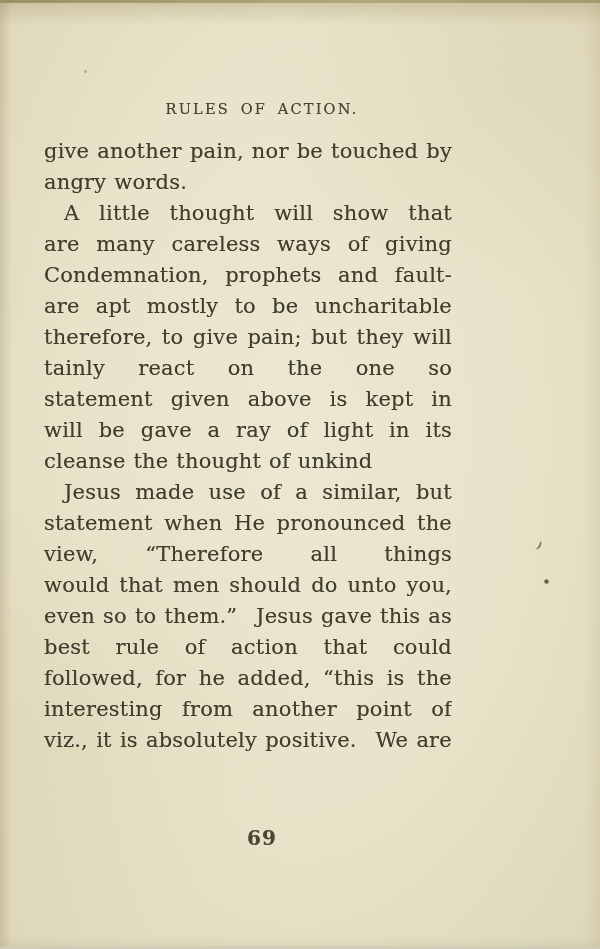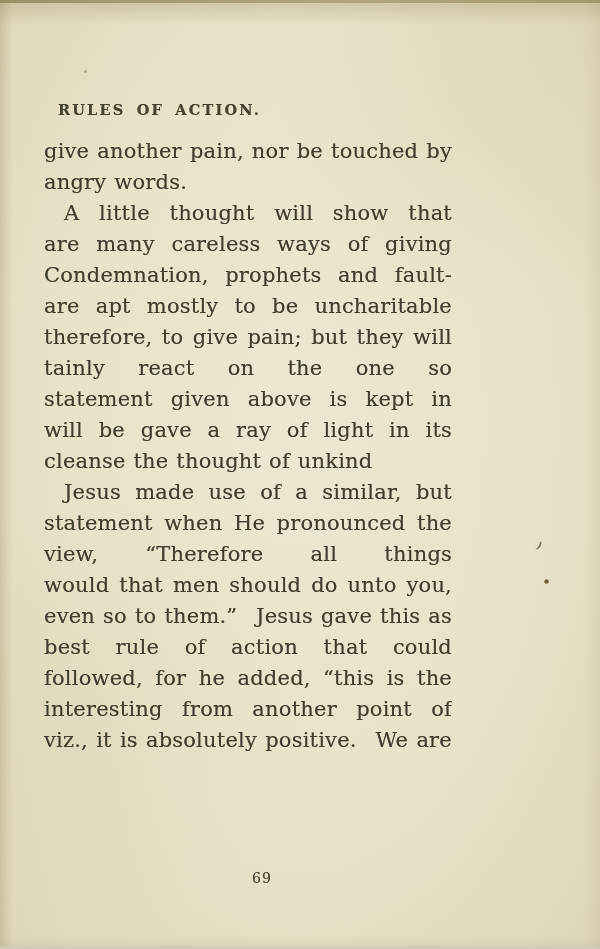--- a/index.html
+++ b/index.html
@@ -65,27 +65,26 @@
   .speck-tiny {
     position: absolute; left: 84px; top: 70px; width: 3px; height: 3px;
     border-radius: 50%;
     background: rgba(120,110,78,0.45);
   }
 
   
   .running-head {
     position: absolute;
     left: 58px; top: 101px; width: 408px;
-    text-align: left;
+    text-align: center;
     font-size: 14.5px;
     letter-spacing: 2.2px;
     word-spacing: 4px;
     color: #45422f;
     text-shadow: 0 0 0.5px rgba(69,66,47,0.55);
-    font-weight: bold;
   }
 
   .text-block {
     position: absolute;
     left: 44px; top: 136px; width: 408px;
     font-size: 21px;
     color: #403d2e;
     letter-spacing: 0.2px;
     word-spacing: 1px;
     text-shadow: 0 0 0.55px rgba(64,61,46,0.5);
@@ -99,27 +98,28 @@
   .line.j {
     text-align: justify;
     text-align-last: justify;
   }
   .line.indent {
     text-indent: 20px;
   }
 
   .folio {
     position: absolute;
-    left: 58px; top: 868px; width: 408px;
+    left: 58px; top: 828px; width: 408px;
     text-align: center;
-    font-size: 14px;
+    font-size: 20px;
     letter-spacing: 1px;
     line-height: 20px;
     color: #4a4636;
     text-shadow: 0 0 0.5px rgba(74,70,54,0.5);
+    font-weight: bold;
   }
 </style>
 </head>
 <body>
 
 <div class="sheet">
 
   <div class="edge-top-line"></div>
   <div class="edge-top-shade"></div>
   <div class="edge-left-shade"></div>

